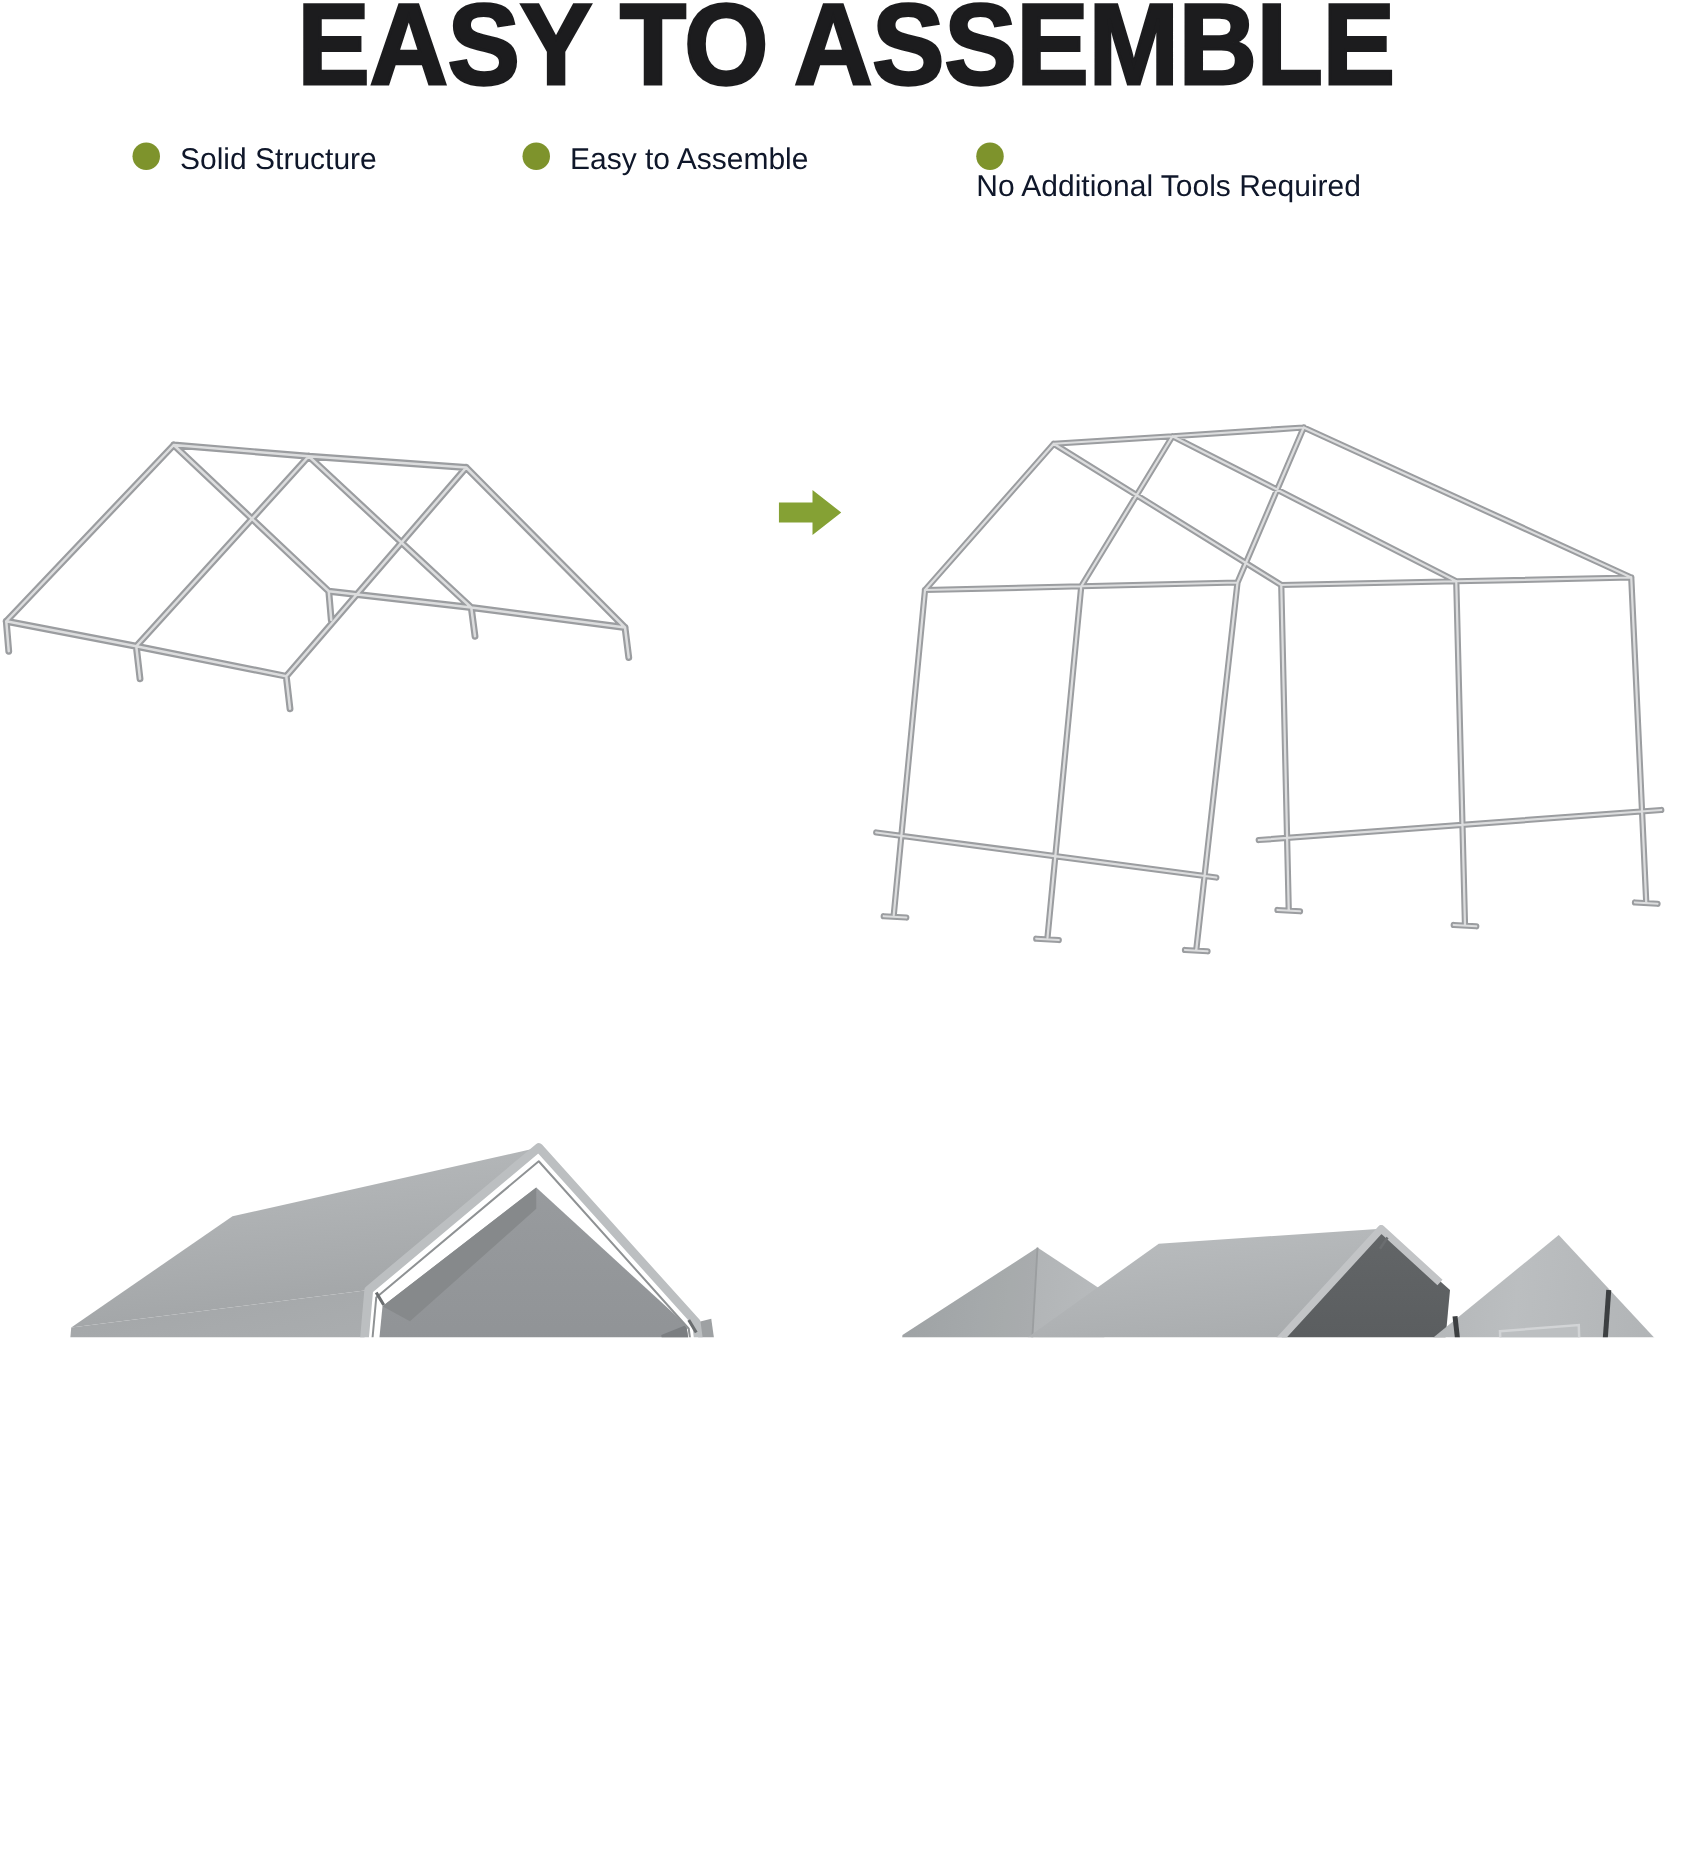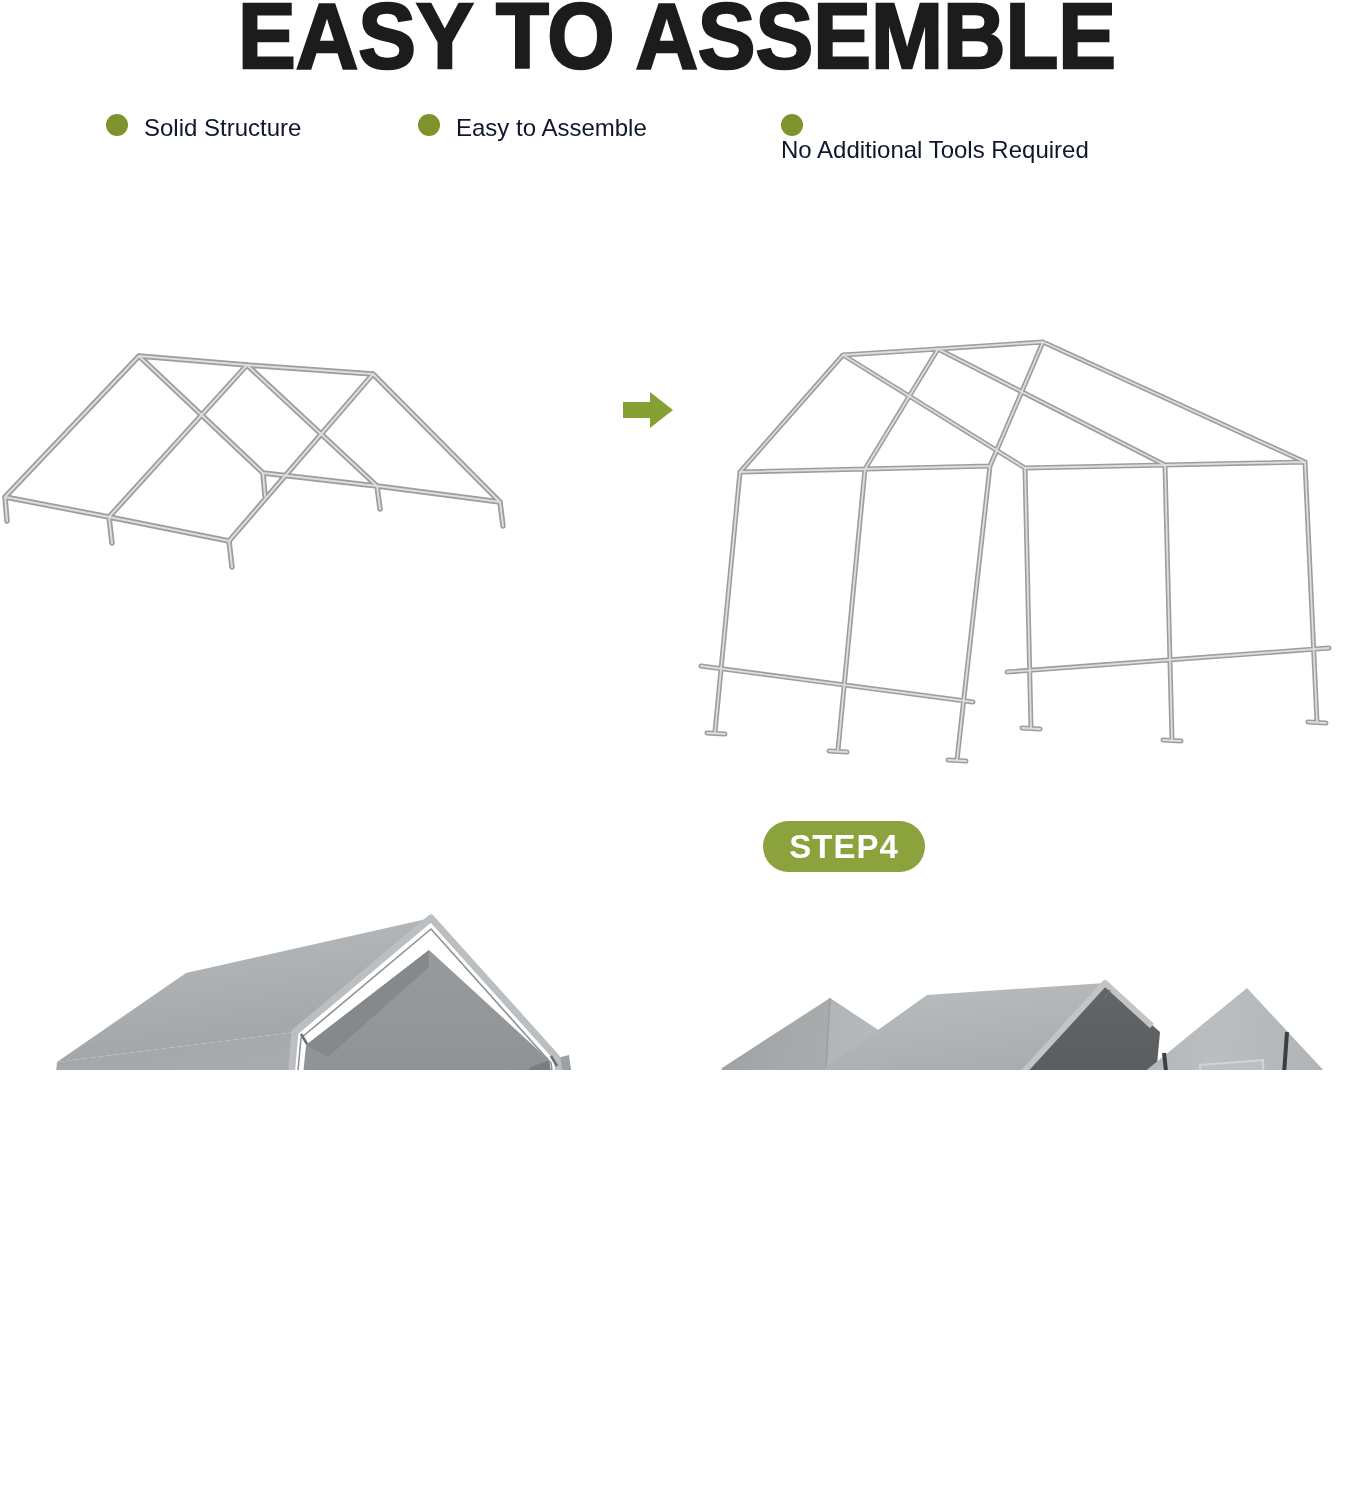--- a/index.html
+++ b/index.html
@@ -52,21 +52,20 @@
   </div>
   <div class="feature f2">
     <span class="dot"></span>
     <span>Easy to Assemble</span>
   </div>
   <div class="feature f3">
     <span class="dot"></span>
     <span>No Additional Tools Required</span>
   </div>
 
-  <div class="badge b4">STEP4</div>
 
   <svg class="arrow a1" viewBox="0 0 50 36">
     <polygon points="0,10 27,10 27,0 50,18 27,36 27,26 0,26" fill="#85a134"></polygon>
   </svg>
   <svg class="arrow a2" viewBox="0 0 50 36">
     <polygon points="0,10 27,10 27,0 50,18 27,36 27,26 0,26" fill="#85a134"></polygon>
   </svg>
 
   <svg class="illus s1" width="560" height="240" viewBox="0 0 560 240">
     <defs>

